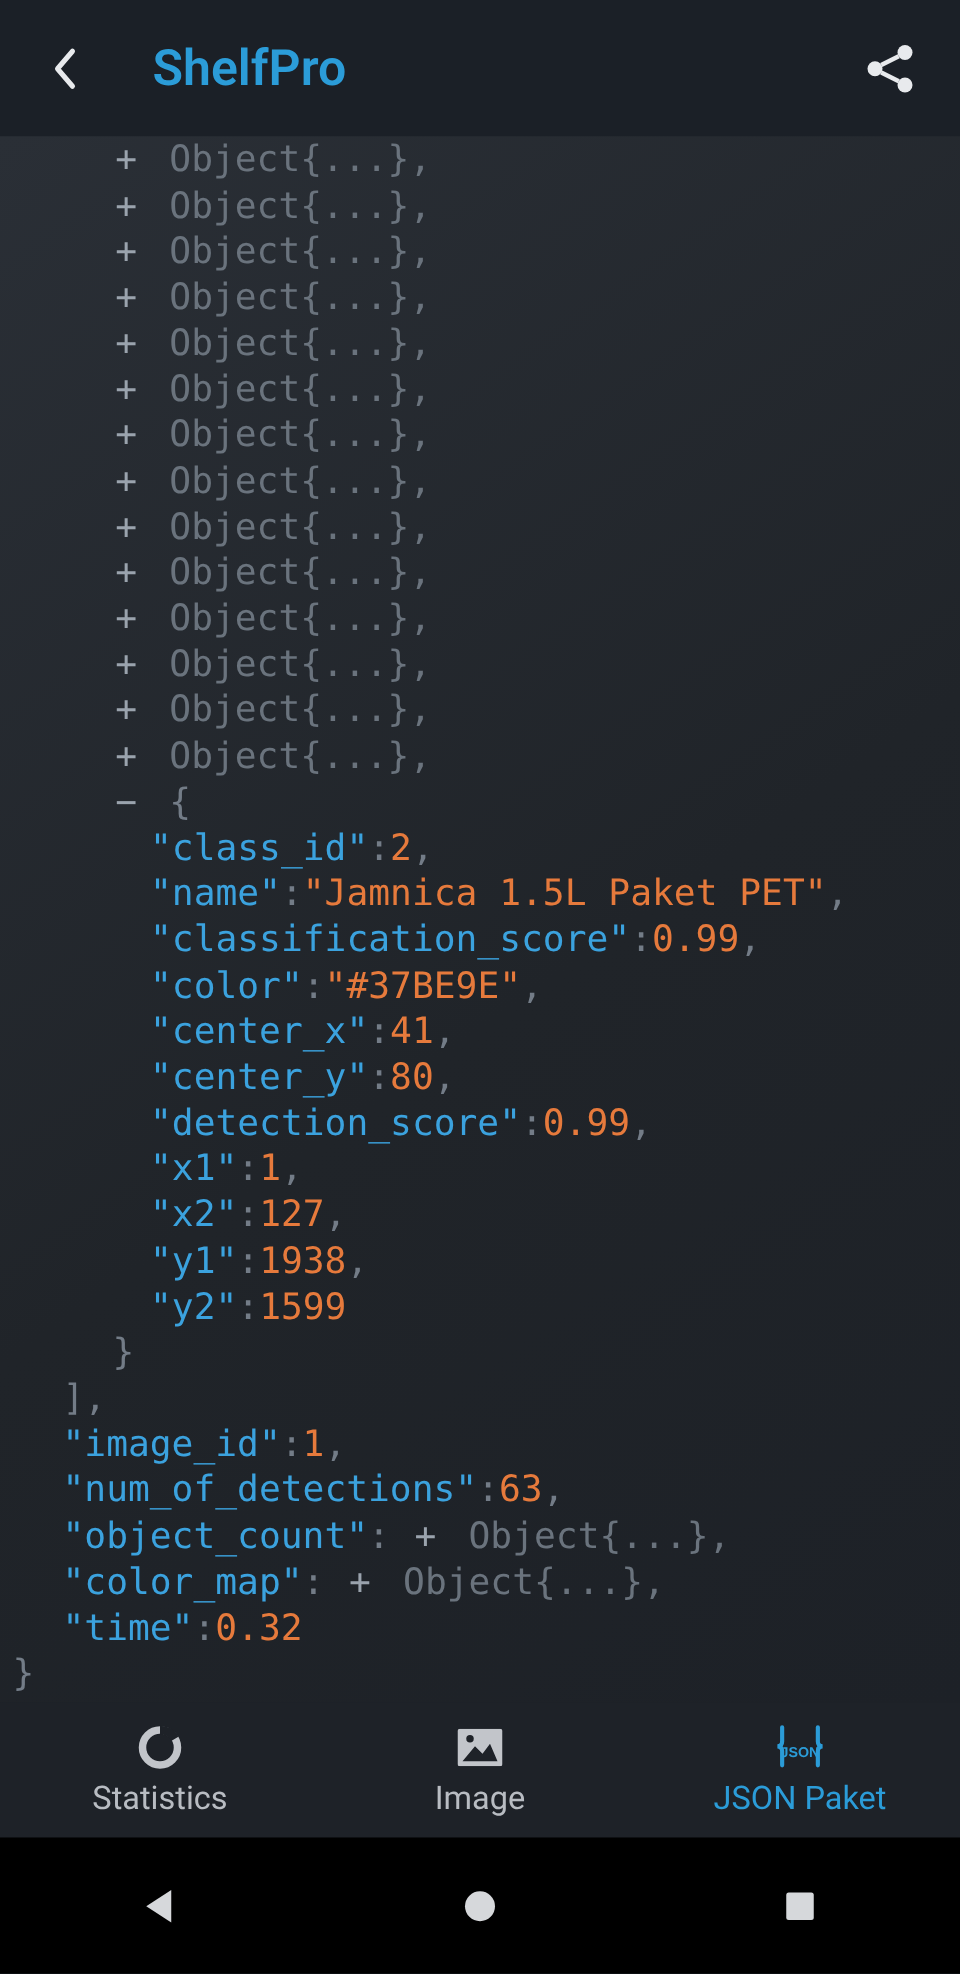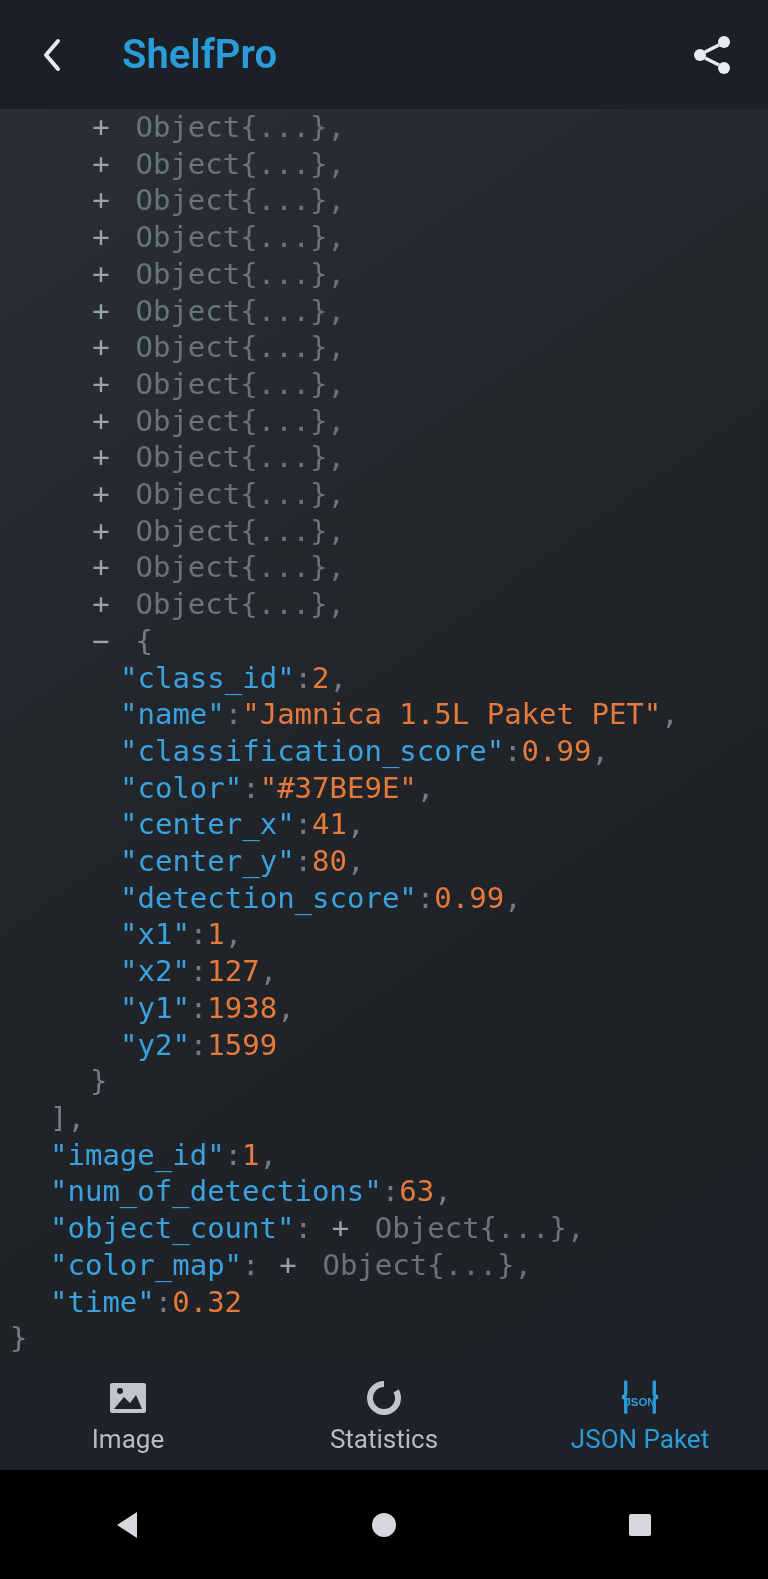--- a/index.html
+++ b/index.html
@@ -260,36 +260,36 @@
     <span class="key">"time"</span><span class="punc">:</span><span class="val-num">0.32</span>
   </div>
   <div class="json-line">
     <span class="punc">}</span>
   </div>
 </div>
 
 <div class="bottom-tabs">
   <div class="tab">
     <div class="tab-icon">
+      <svg width="36" height="36" viewBox="0 0 36 36">
+        <circle cx="18" cy="18" r="14" stroke="#c2c5ca" stroke-width="6" fill="none"></circle>
+        <path d="M18 4 A14 14 0 0 1 30 11" stroke="#1e2228" stroke-width="7" fill="none"></path>
+      </svg>
+    </div>
+    <span>Statistics</span>
+  </div>
+  <div class="tab">
+    <div class="tab-icon">
       <svg width="36" height="30" viewBox="0 0 36 30">
         <rect x="0" y="0" width="36" height="30" rx="2" fill="#c2c5ca"></rect>
         <polygon points="4,26 14,14 20,20 26,12 32,26" fill="#1e2228"></polygon>
         <circle cx="10" cy="8" r="3" fill="#1e2228"></circle>
       </svg>
     </div>
     <span>Image</span>
-  </div>
-  <div class="tab">
-    <div class="tab-icon">
-      <svg width="36" height="36" viewBox="0 0 36 36">
-        <circle cx="18" cy="18" r="14" stroke="#c2c5ca" stroke-width="6" fill="none"></circle>
-        <path d="M18 4 A14 14 0 0 1 30 11" stroke="#1e2228" stroke-width="7" fill="none"></path>
-      </svg>
-    </div>
-    <span>Statistics</span>
   </div>
   <div class="tab active">
     <div class="tab-icon">
       <svg width="42" height="38" viewBox="0 0 42 38">
         <path d="M6 2 L6 14 Q6 18 2 18 Q6 18 6 22 L6 34" stroke="#2b9cd8" stroke-width="3.5" fill="none" stroke-linecap="round"></path>
         <path d="M36 2 L36 14 Q36 18 40 18 Q36 18 36 22 L36 34" stroke="#2b9cd8" stroke-width="3.5" fill="none" stroke-linecap="round"></path>
         <text x="21" y="27" font-size="12" font-weight="700" text-anchor="middle" fill="#2b9cd8" font-family="sans-serif">JSON</text>
       </svg>
     </div>
     <span>JSON Paket</span>

